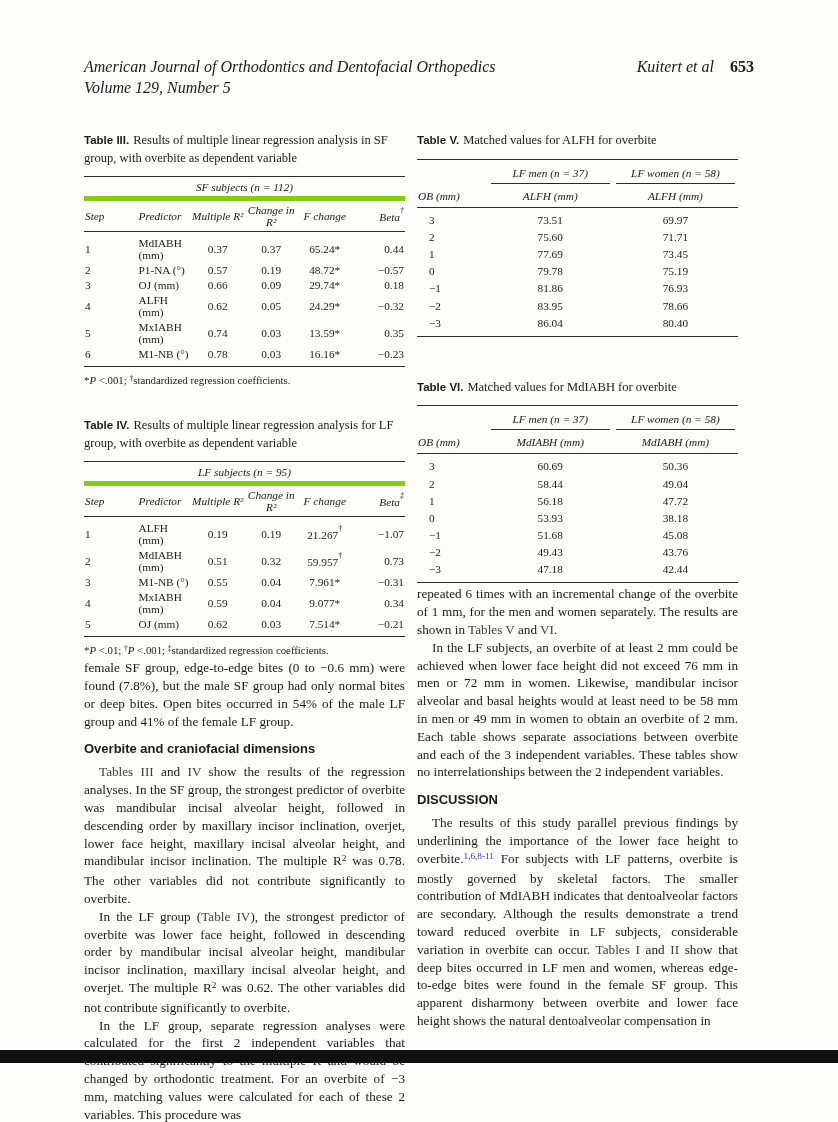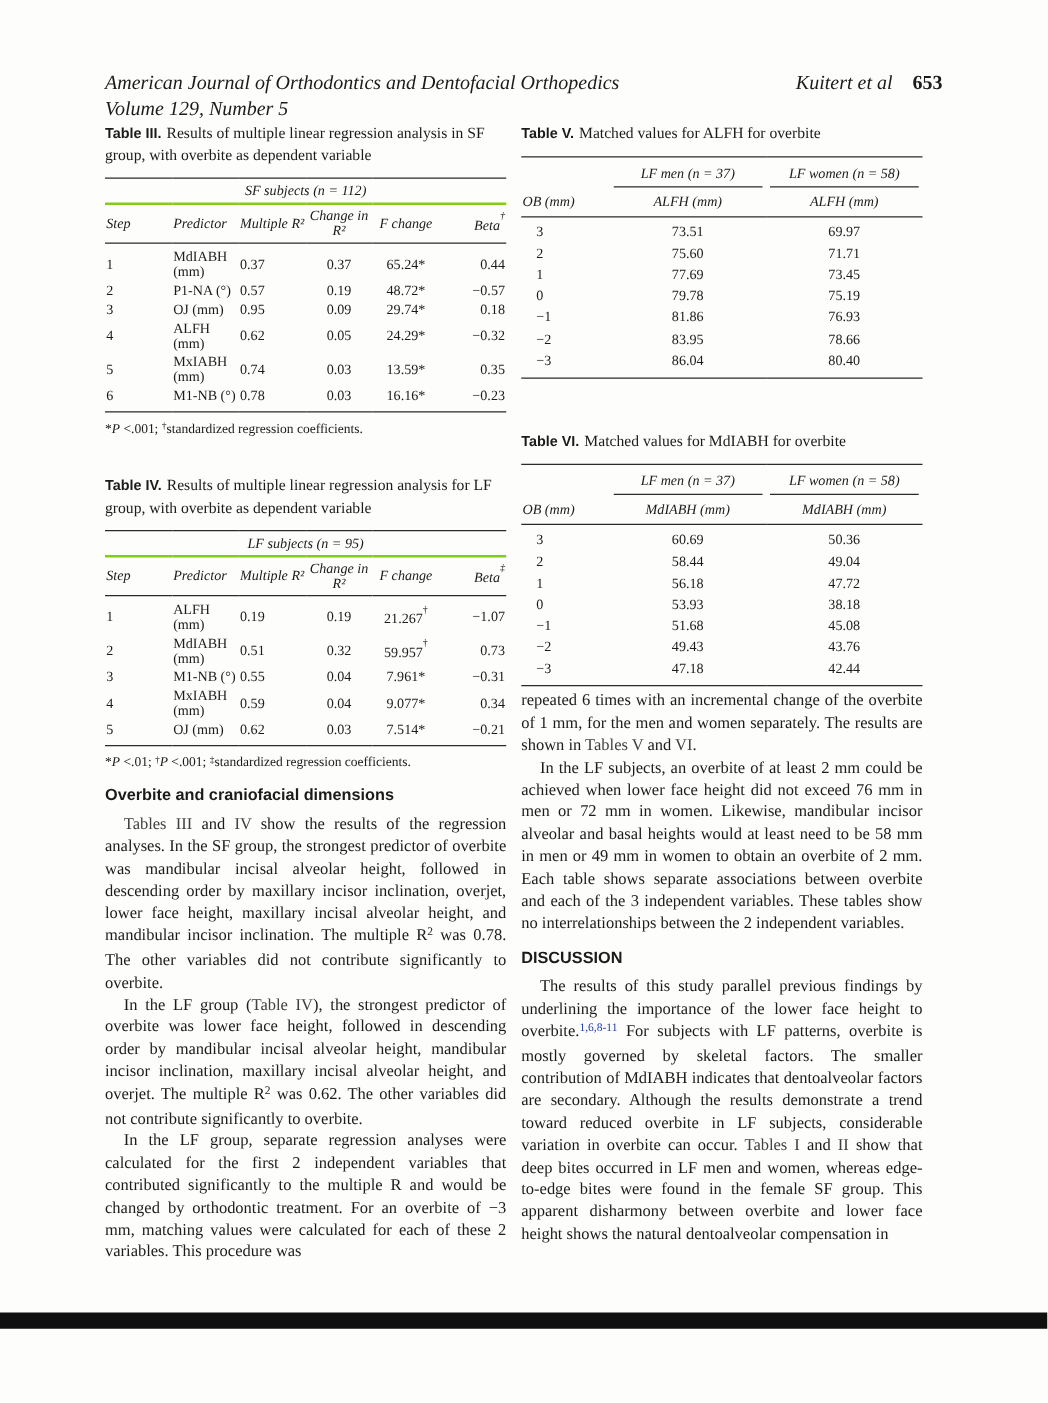--- a/index.html
+++ b/index.html
@@ -13,42 +13,42 @@
 
   
   .pagehead { display:flex; justify-content:space-between; align-items:flex-start;
     font-size:16px; line-height:1.32; }
   .ph-left { font-style:italic; }
   .ph-right { white-space:nowrap; }
   .ph-right .authors { font-style:italic; }
   .ph-right .pageno { font-weight:bold; margin-left:12px; font-style:normal; }
 
   
-  .cols { display:flex; gap:12px; }
+  .cols { display:flex; gap:12px; margin-top:34px; }
   .col { width:321px; }
   .tables-area { min-height:436px; }
 
   
   .tablebox + .tablebox { margin-top:30px; }
   .tcaption { font-size:12.5px; line-height:1.4; margin-bottom:9px; }
   .tlabel { font-family:"Liberation Sans", sans-serif; font-weight:bold; font-size:11.5px; margin-right:4px; }
   table { border-collapse:collapse; width:100%; font-size:11.3px; table-layout:fixed; }
   th { font-weight:normal; }
   sup.sup { font-size:8px; }
 
   
   .regtable { border-top:1.4px solid #2a2a2a; border-bottom:1.4px solid #2a2a2a; }
   .regtable th:nth-child(1), .regtable td:nth-child(1) { text-align:left;  width:9%; }
   .regtable th:nth-child(2), .regtable td:nth-child(2) { text-align:left;  width:26%; }
-  .regtable th:nth-child(3), .regtable td:nth-child(3) { text-align:left; width:18%; }
+  .regtable th:nth-child(3), .regtable td:nth-child(3) { text-align:center; width:18%; }
   .regtable th:nth-child(4), .regtable td:nth-child(4) { text-align:center; width:20%; }
   .regtable th:nth-child(5), .regtable td:nth-child(5) { text-align:center; width:16%; }
   .regtable th:nth-child(6), .regtable td:nth-child(6) { text-align:right; width:11%; }
   .regtable .spanrow th { text-align:center; font-style:italic;
-    border-bottom:2px solid #84cc16; padding:4px 0 3px; }
+    border-bottom:5px solid #84cc16; padding:4px 0 3px; }
   .regtable .colhead th { font-style:italic; border-bottom:1px solid #2a2a2a; padding:3px 1px 3px; }
   .regtable tbody td { padding:1.5px 1px; }
   .regtable tbody tr:first-child td { padding-top:5px; }
   .regtable tbody tr:last-child td { padding-bottom:6px; }
   .tfoot { font-size:10.8px; margin-top:6px; line-height:1.3; }
 
   
   .matchtable { border-top:1.4px solid #2a2a2a; border-bottom:1.4px solid #2a2a2a; }
   .matchtable th:nth-child(1), .matchtable td:nth-child(1) { text-align:left;  width:22%; }
   .matchtable th:nth-child(2), .matchtable td:nth-child(2) { text-align:center; width:39%; }
@@ -127,21 +127,21 @@
                   <td>2</td>
                   <td>P1-NA (°)</td>
                   <td>0.57</td>
                   <td>0.19</td>
                   <td>48.72*</td>
                   <td>−0.57</td>
                 </tr>
                 <tr>
                   <td>3</td>
                   <td>OJ (mm)</td>
-                  <td>0.95</td>
+                  <td>0.66</td>
                   <td>0.09</td>
                   <td>29.74*</td>
                   <td>0.18</td>
                 </tr>
                 <tr>
                   <td>4</td>
                   <td>ALFH (mm)</td>
                   <td>0.62</td>
                   <td>0.05</td>
                   <td>24.29*</td>
@@ -228,20 +228,21 @@
                   <td>−0.21</td>
                 </tr>
               </tbody>
           </table>
           <p class="tfoot"><span>*</span><span class="i">P</span><span> &lt;.01; </span><span class="sup">†</span><span class="i">P</span><span> &lt;.001; </span><span class="sup">‡</span><span>standardized regression coefficients.</span></p>
         </div>
 
       </div>
 
       <div class="text-area">
+        <p class="body-p"><span>female SF group, edge-to-edge bites (0 to −0.6 mm) were found (7.8%), but the male SF group had only normal bites or deep bites. Open bites occurred in 54% of the male LF group and 41% of the female LF group.</span></p>
         <h3 class="subhead">Overbite and craniofacial dimensions</h3>
         <p class="body-p indent"><span class="link">Tables III</span><span> and </span><span class="link">IV</span><span> show the results of the regression analyses. In the SF group, the strongest predictor of overbite was mandibular incisal alveolar height, followed in descending order by maxillary incisor inclination, overjet, lower face height, maxillary incisal alveolar height, and mandibular incisor inclination. The multiple R</span><span class="sup">2</span><span> was 0.78. The other variables did not contribute significantly to overbite.</span></p>
         <p class="body-p indent"><span>In the LF group (</span><span class="link">Table IV</span><span>), the strongest predictor of overbite was lower face height, followed in descending order by mandibular incisal alveolar height, mandibular incisor inclination, maxillary incisal alveolar height, and overjet. The multiple R</span><span class="sup">2</span><span> was 0.62. The other variables did not contribute significantly to overbite.</span></p>
         <p class="body-p indent"><span>In the LF group, separate regression analyses were calculated for the first 2 independent variables that contributed significantly to the multiple R and would be changed by orthodontic treatment. For an overbite of −3 mm, matching values were calculated for each of these 2 variables. This procedure was</span></p>
       </div>
     </div>
 
     <div class="col">
       <div class="tables-area">
 

